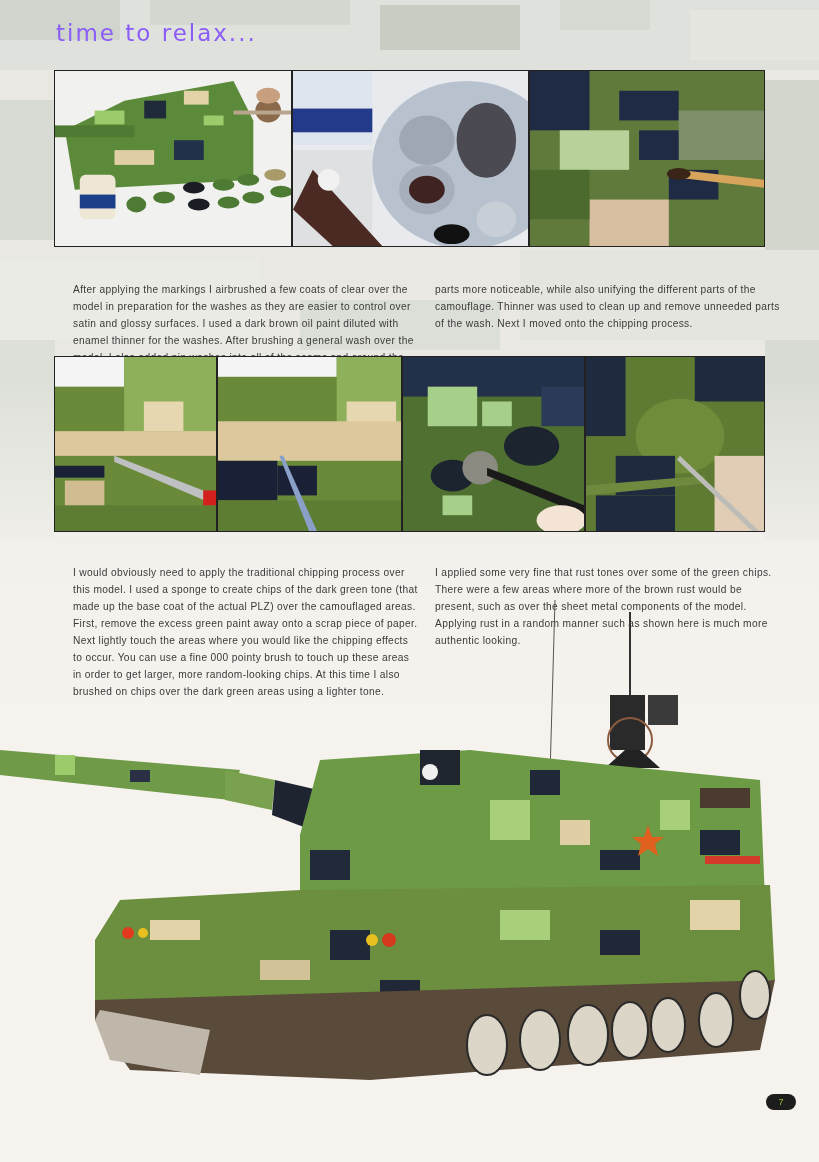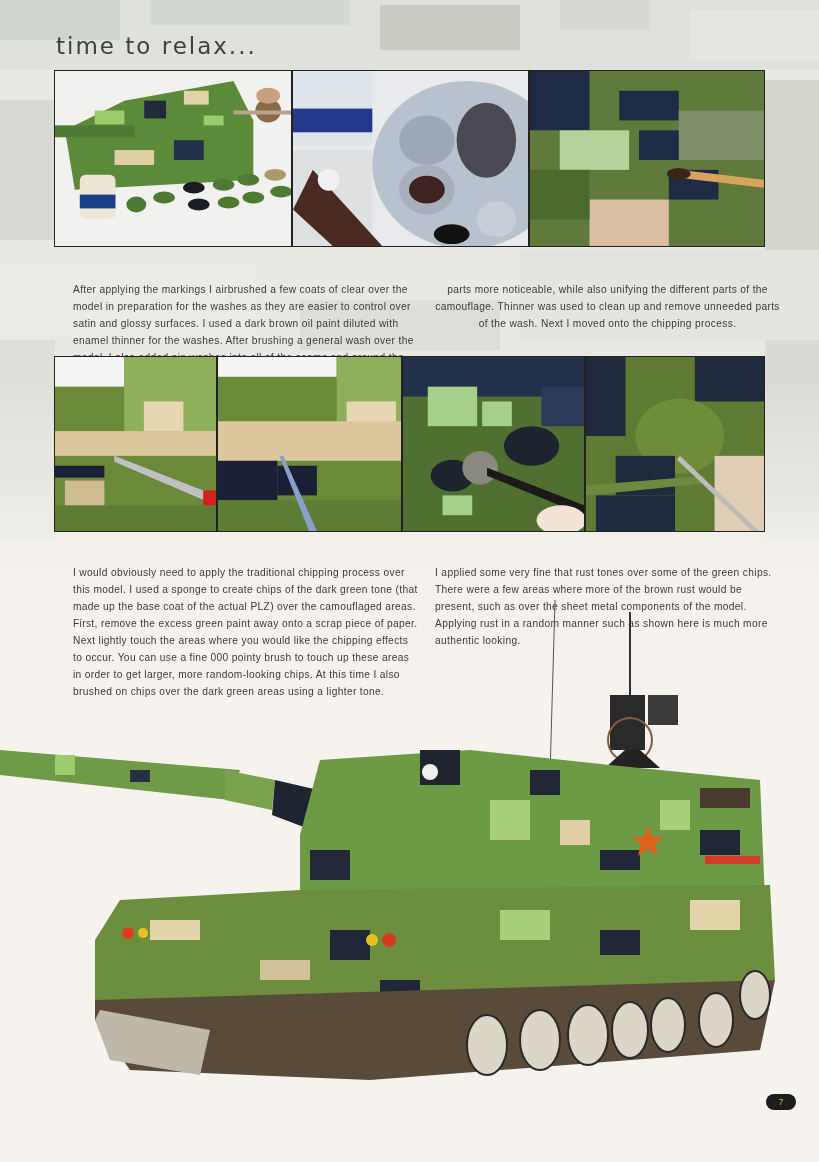--- a/index.html
+++ b/index.html
@@ -12,23 +12,23 @@
   .camo-bg {
     position:absolute; left:0; top:0; width:819px; height:700px;
     background:#e9e8e3; overflow:hidden;
   }
   .camo-bg .blk { position:absolute; }
   .fade {
     position:absolute; left:0; top:380px; width:819px; height:340px;
     background:linear-gradient(to bottom, rgba(246,243,239,0) 0%, rgba(246,243,239,0.85) 55%, #f6f3ef 100%);
   }
   .title {
-    position:absolute; left:56px; top:33px;
+    position:absolute; left:56px; top:20px;
     font-family:"DejaVu Sans", sans-serif; font-size:23px; letter-spacing:2px;
-    color:#404040; font-weight:normal; margin:0;
+    color:#8b5cf6; font-weight:normal; margin:0;
   }
   .photo {
     position:absolute; border:1px solid #222; box-sizing:border-box; overflow:hidden;
   }
   .photo svg { display:block; width:100%; height:100%; }
   .text {
     position:absolute; font-size:10.2px; line-height:17px; color:#3a3a3a;
     margin:16px; letter-spacing:0.35px;
   }
   .hero { position:absolute; left:0; top:600px; width:819px; height:500px; }
@@ -117,21 +117,21 @@
     <rect x="150" y="40" width="86" height="50" fill="#7e8f6a"></rect>
     <rect x="60" y="130" width="80" height="47" fill="#d8bfa2"></rect>
     <rect x="140" y="100" width="50" height="30" fill="#1f2a44"></rect>
     <rect x="0" y="100" width="60" height="50" fill="#4c6a2e"></rect>
     <polygon points="150,100 236,110 236,118 150,108" fill="#d6a45a"></polygon>
     <ellipse cx="150" cy="104" rx="12" ry="6" fill="#3a2418"></ellipse>
   </svg>
 </div>
 
 <p class="text" style="left:57px;top:265px;width:345px;">After applying the markings I airbrushed a few coats of clear over the model in preparation for the washes as they are easier to control over satin and glossy surfaces. I used a dark brown oil paint diluted with enamel thinner for the washes. After brushing a general wash over the model, I also added pin washes into all of the seams and around the details. This step helped to make these</p>
-<p class="text" style="left:419px;top:265px;width:345px;text-align:center;">parts more noticeable, while also unifying the different parts of the camouflage. Thinner was used to clean up and remove unneeded parts of the wash. Next I moved onto the chipping process.</p>
+<p class="text" style="left:419px;top:265px;width:345px;">parts more noticeable, while also unifying the different parts of the camouflage. Thinner was used to clean up and remove unneeded parts of the wash. Next I moved onto the chipping process.</p>
 
 <div class="photo" style="left:54px;top:356px;width:163px;height:176px;">
   <svg viewBox="0 0 163 176" preserveAspectRatio="none">
     <rect width="163" height="176" fill="#6a8a3a"></rect>
     <rect x="0" y="0" width="70" height="30" fill="#f4f4f4"></rect>
     <rect x="70" y="0" width="93" height="80" fill="#8fb05a"></rect>
     <rect x="90" y="45" width="40" height="30" fill="#e6d7b0"></rect>
     <rect x="0" y="75" width="163" height="25" fill="#dcc89c"></rect>
     <rect x="0" y="110" width="50" height="12" fill="#1a2036"></rect>
     <rect x="10" y="125" width="40" height="30" fill="#d1bc92"></rect>

